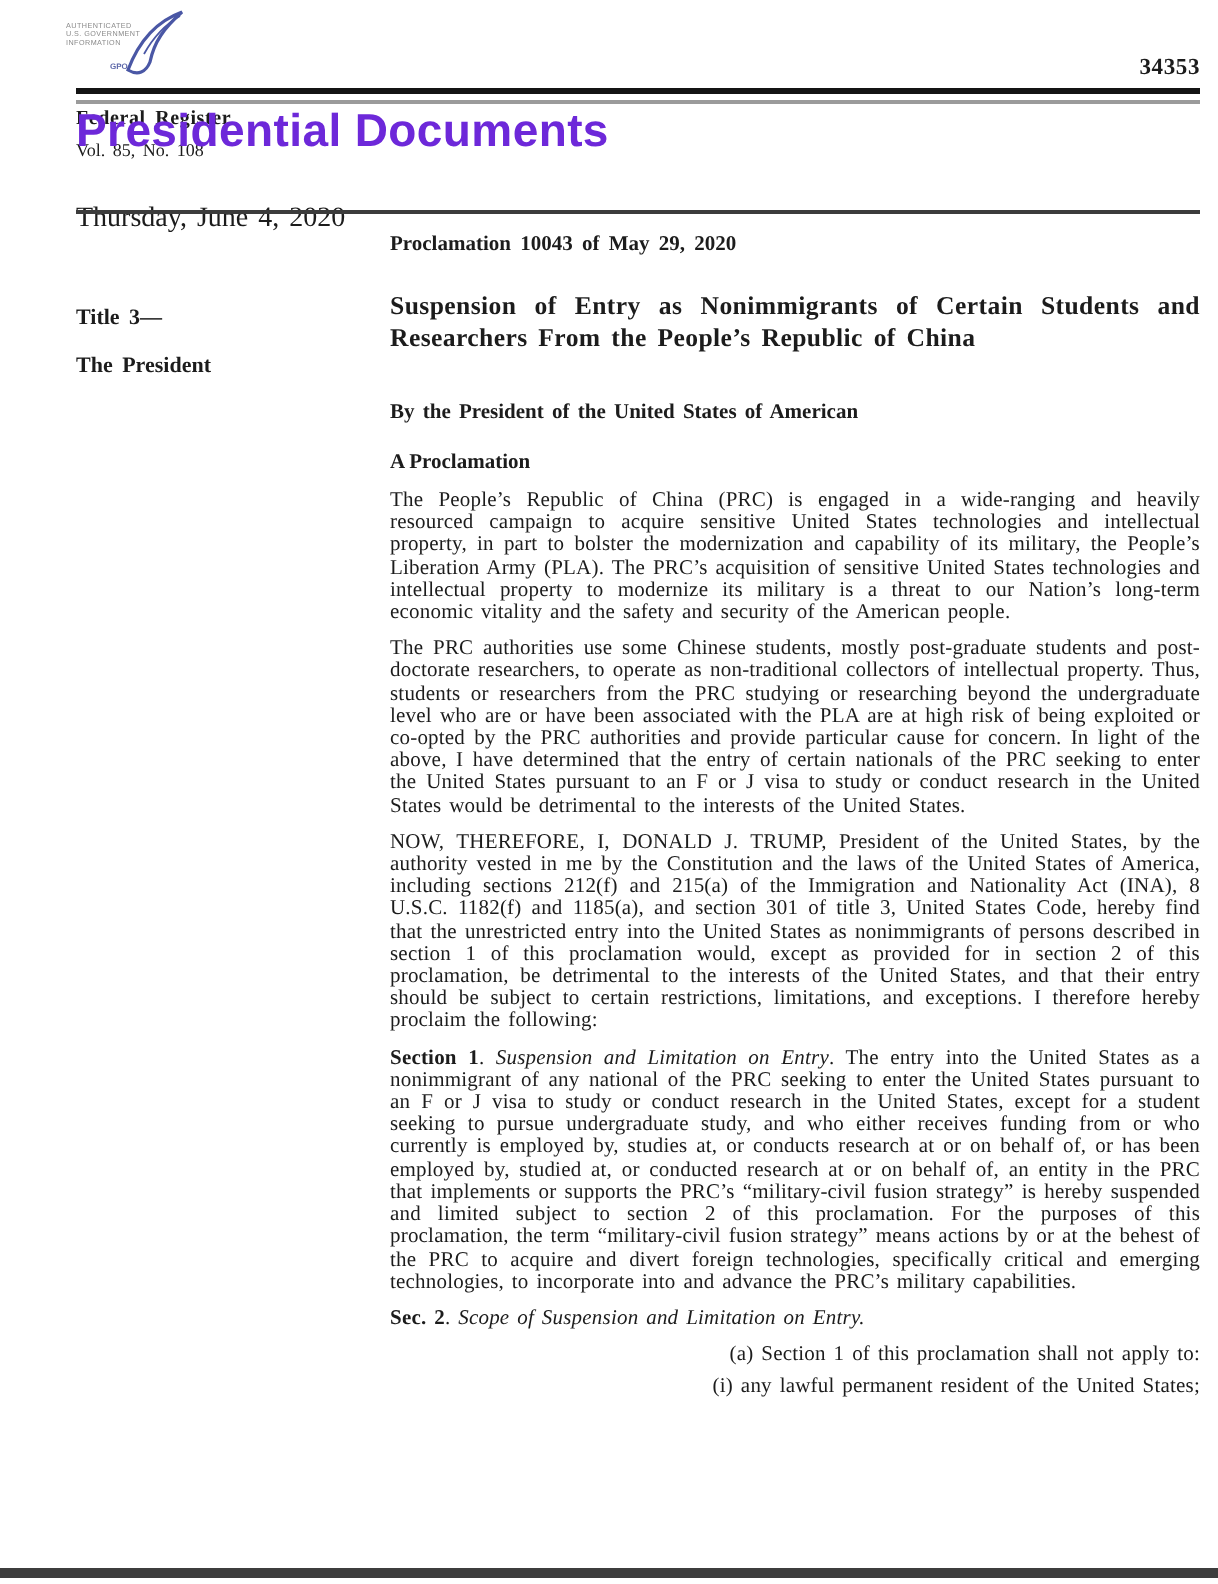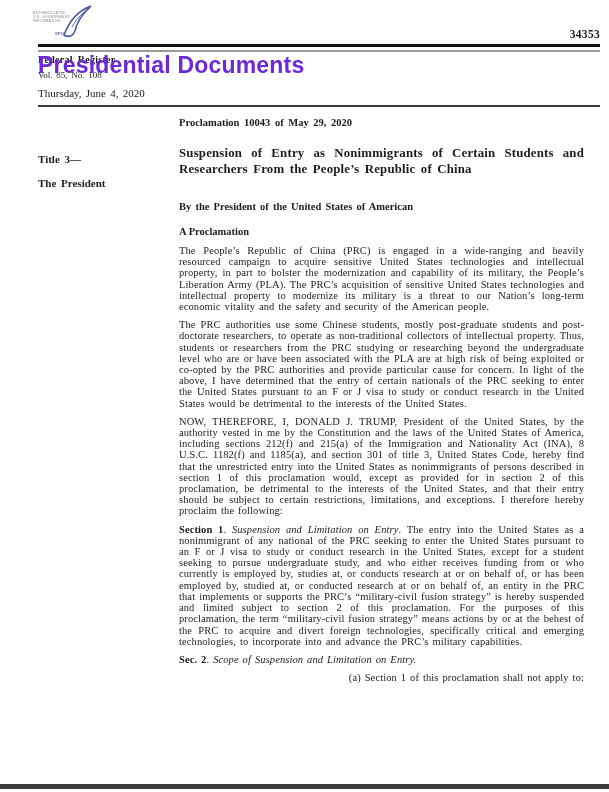--- a/index.html
+++ b/index.html
@@ -35,37 +35,37 @@
     position: absolute; top: 28px; right: 9px;
     font-size: 11.5px; font-weight: bold; letter-spacing: 0.3px;
   }
   .rule-thick { position: absolute; left: 38px; right: 9px; top: 44px; height: 3px; background: #141414; }
   .rule-gray  { position: absolute; left: 38px; right: 9px; top: 49.5px; height: 2px; background: #9b9b9b; }
   .rule-mid   { position: absolute; left: 38px; right: 9px; top: 105px; height: 1.5px; background: #3c3c3c; }
 
   .mast-left { position: absolute; left: 38px; top: 54px; }
   .fr-title { font-size: 10px; font-weight: bold; letter-spacing: 0.3px; word-spacing: 2px; }
   .fr-vol   { font-size: 9px; margin-top: 5px; word-spacing: 1.5px; }
-  .fr-date  { font-size: 11px; margin-top: 7px; word-spacing: 1.5px; text-align: right; }
+  .fr-date  { font-size: 14px; margin-top: 22px; word-spacing: 1.5px; text-align: right; }
 
   .mast-center {
     position: absolute; left: 38px; width: 562px; top: 52px;
     text-align: left;
     font-family: "Liberation Sans", sans-serif;
     font-weight: bold; font-size: 23px; letter-spacing: 0.2px;
     color: #6d28d9;
   }
 
   
   .margin-col { position: absolute; left: 38px; top: 117px; width: 145px; }
   .title3    { font-size: 11px; font-weight: bold; word-spacing: 2px; margin-top: 36px; }
   .president { font-size: 11px; font-weight: bold; margin-top: 12px; word-spacing: 2px; }
 
   
-  .content-col { position: absolute; left: 179px; top: 117px; width: 405px; }
+  .content-col { position: absolute; left: 195px; top: 117px; width: 405px; }
   .proc-line {
     font-size: 10.5px; font-weight: bold; margin: 0 0 11px 0; word-spacing: 2px;
   }
   .doc-title {
     font-size: 12.8px; font-weight: bold; line-height: 16px;
     text-align: justify; letter-spacing: 0.2px; word-spacing: 2px;
     margin: 17px 0 24px 0;
   }
   .byline  { font-size: 10.5px; font-weight: bold; margin: 0 0 14px 0; word-spacing: 1.5px; }
   .heading { font-size: 10.5px; font-weight: bold; margin: 0 0 8px 0; }
@@ -126,18 +126,19 @@
     <div class="doc-title">Suspension of Entry as Nonimmigrants of Certain Students and Researchers From the People’s Republic of China</div>
     <div class="byline">By the President of the United States of American</div>
     <div class="heading">A Proclamation</div>
     <div>
         <p class="body-para"><span class="seg-normal">The People’s Republic of China (PRC) is engaged in a wide-ranging and heavily resourced campaign to acquire sensitive United States technologies and intellectual property, in part to bolster the modernization and capability of its military, the People’s Liberation Army (PLA). The PRC’s acquisition of sensitive United States technologies and intellectual property to modernize its military is a threat to our Nation’s long-term economic vitality and the safety and security of the American people.</span></p>
         <p class="body-para"><span class="seg-normal">The PRC authorities use some Chinese students, mostly post-graduate students and post-doctorate researchers, to operate as non-traditional collectors of intellectual property. Thus, students or researchers from the PRC studying or researching beyond the undergraduate level who are or have been associated with the PLA are at high risk of being exploited or co-opted by the PRC authorities and provide particular cause for concern. In light of the above, I have determined that the entry of certain nationals of the PRC seeking to enter the United States pursuant to an F or J visa to study or conduct research in the United States would be detrimental to the interests of the United States.</span></p>
         <p class="body-para"><span class="seg-normal">NOW, THEREFORE, I, DONALD J. TRUMP, President of the United States, by the authority vested in me by the Constitution and the laws of the United States of America, including sections 212(f) and 215(a) of the Immigration and Nationality Act (INA), 8 U.S.C. 1182(f) and 1185(a), and section 301 of title 3, United States Code, hereby find that the unrestricted entry into the United States as nonimmigrants of persons described in section 1 of this proclamation would, except as provided for in section 2 of this proclamation, be detrimental to the interests of the United States, and that their entry should be subject to certain restrictions, limitations, and exceptions. I therefore hereby proclaim the following:</span></p>
         <p class="body-para"><span class="seg-bold">Section 1</span><span class="seg-normal">. </span><span class="seg-italic">Suspension and Limitation on Entry</span><span class="seg-normal">. The entry into the United States as a nonimmigrant of any national of the PRC seeking to enter the United States pursuant to an F or J visa to study or conduct research in the United States, except for a student seeking to pursue undergraduate study, and who either receives funding from or who currently is employed by, studies at, or conducts research at or on behalf of, or has been employed by, studied at, or conducted research at or on behalf of, an entity in the PRC that implements or supports the PRC’s “military-civil fusion strategy” is hereby suspended and limited subject to section 2 of this proclamation. For the purposes of this proclamation, the term “military-civil fusion strategy” means actions by or at the behest of the PRC to acquire and divert foreign technologies, specifically critical and emerging technologies, to incorporate into and advance the PRC’s military capabilities.</span></p>
         <p class="body-para"><span class="seg-bold">Sec. 2</span><span class="seg-normal">. </span><span class="seg-italic">Scope of Suspension and Limitation on Entry.</span></p>
         <p class="body-para indent"><span class="seg-normal">(a) Section 1 of this proclamation shall not apply to:</span></p>
+        <p class="body-para indent"><span class="seg-normal">(i) any lawful permanent resident of the United States;</span></p>
       </div>
   </div>
 
   <div class="bottom-bar"></div>
 
 </div>
 
 </body></html>

